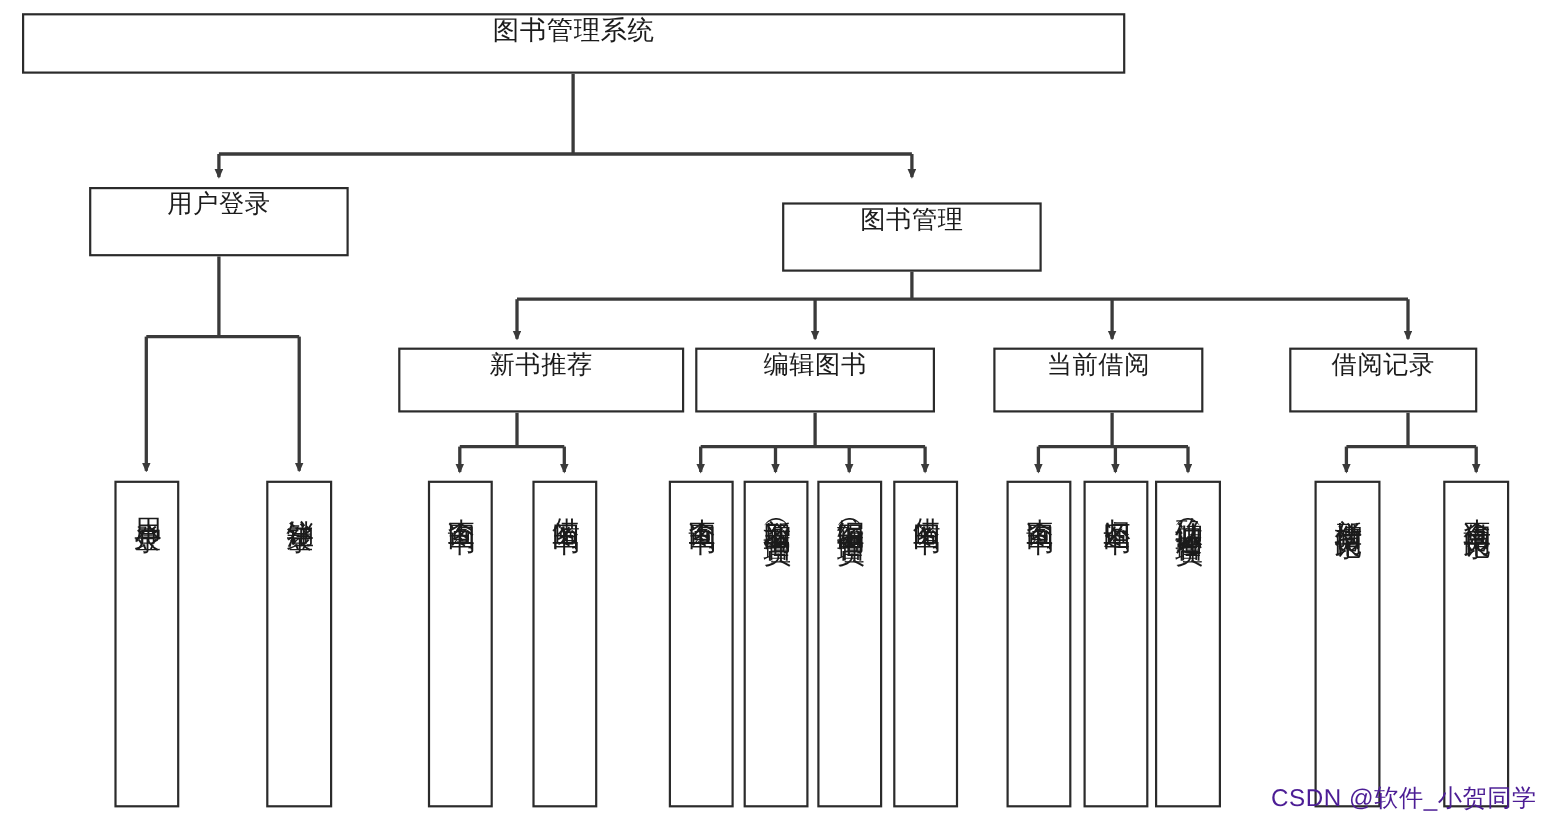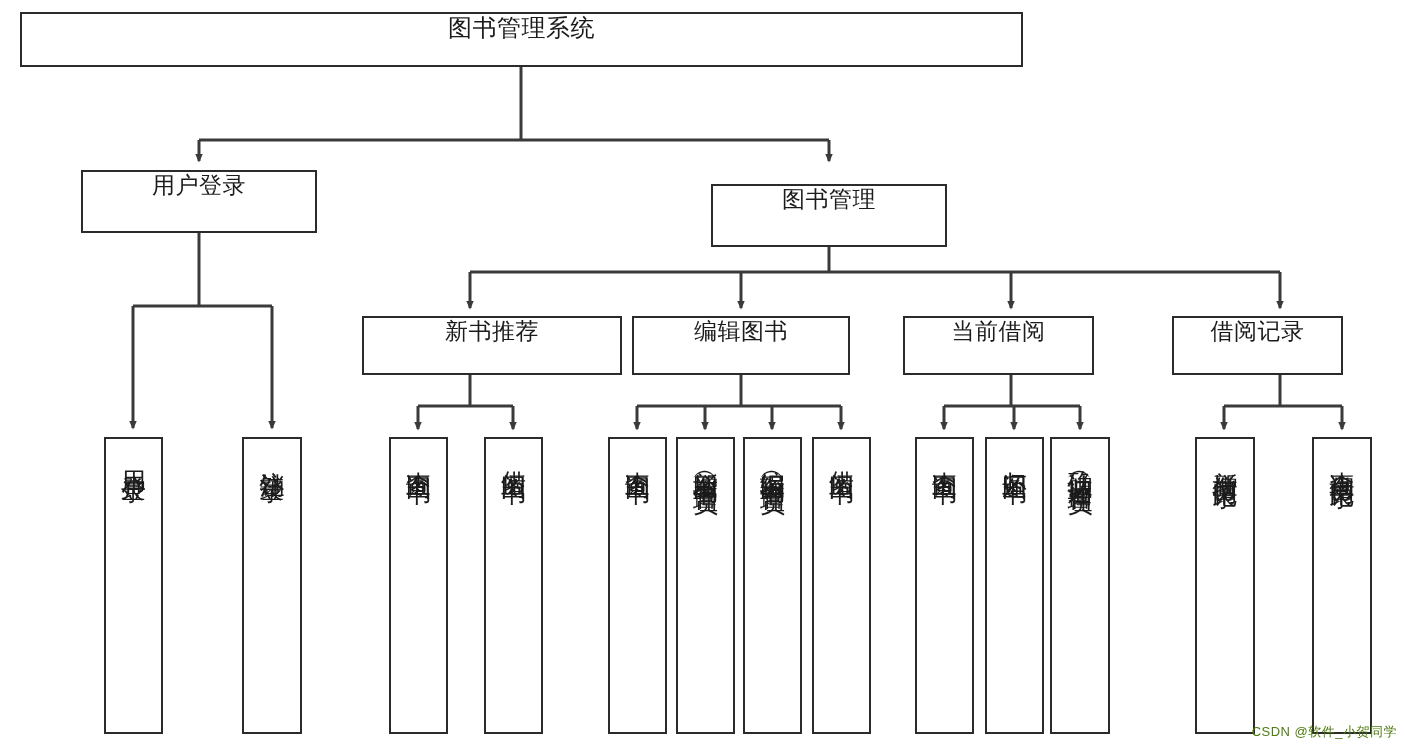--- a/index.html
+++ b/index.html
@@ -60,22 +60,22 @@
     text-orientation: upright;
     font-size: 25px;
     letter-spacing: 3px;
     line-height: 1;
     white-space: nowrap;
   }
   #watermark {
     position: absolute;
     right: 8px;
     bottom: 6px;
-    font-size: 13px;
-    color: #4d7c0f;
+    font-size: 22px;
+    color: #4c1d95;
     letter-spacing: 0.5px;
     z-index: 5;
     user-select: none;
   }
 </style>
 </head>
 <body>
 
 <div id="diagram-root">
 

